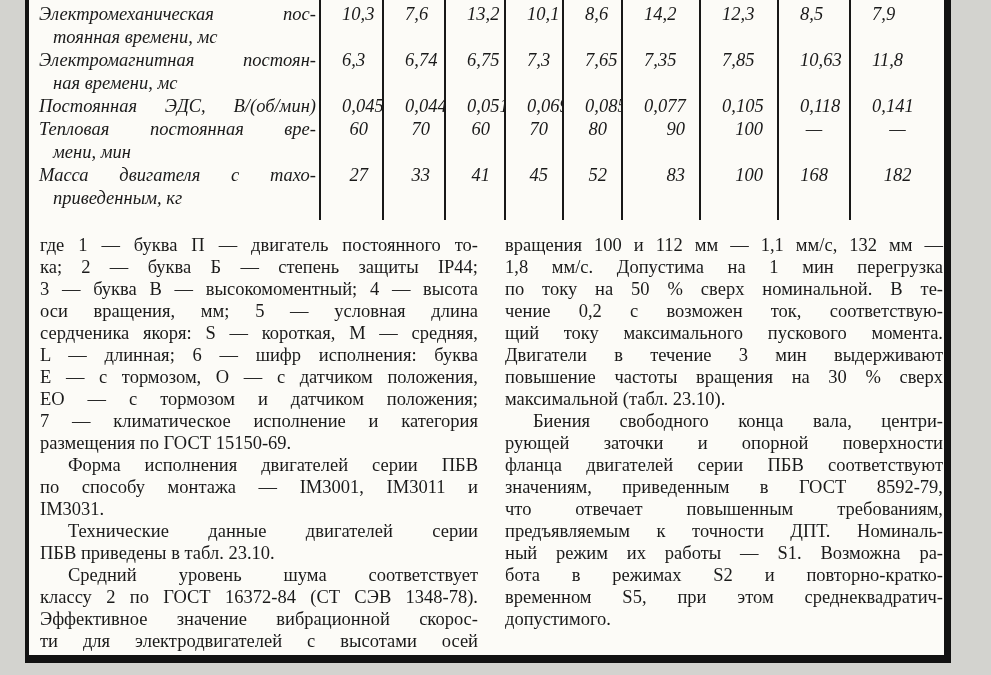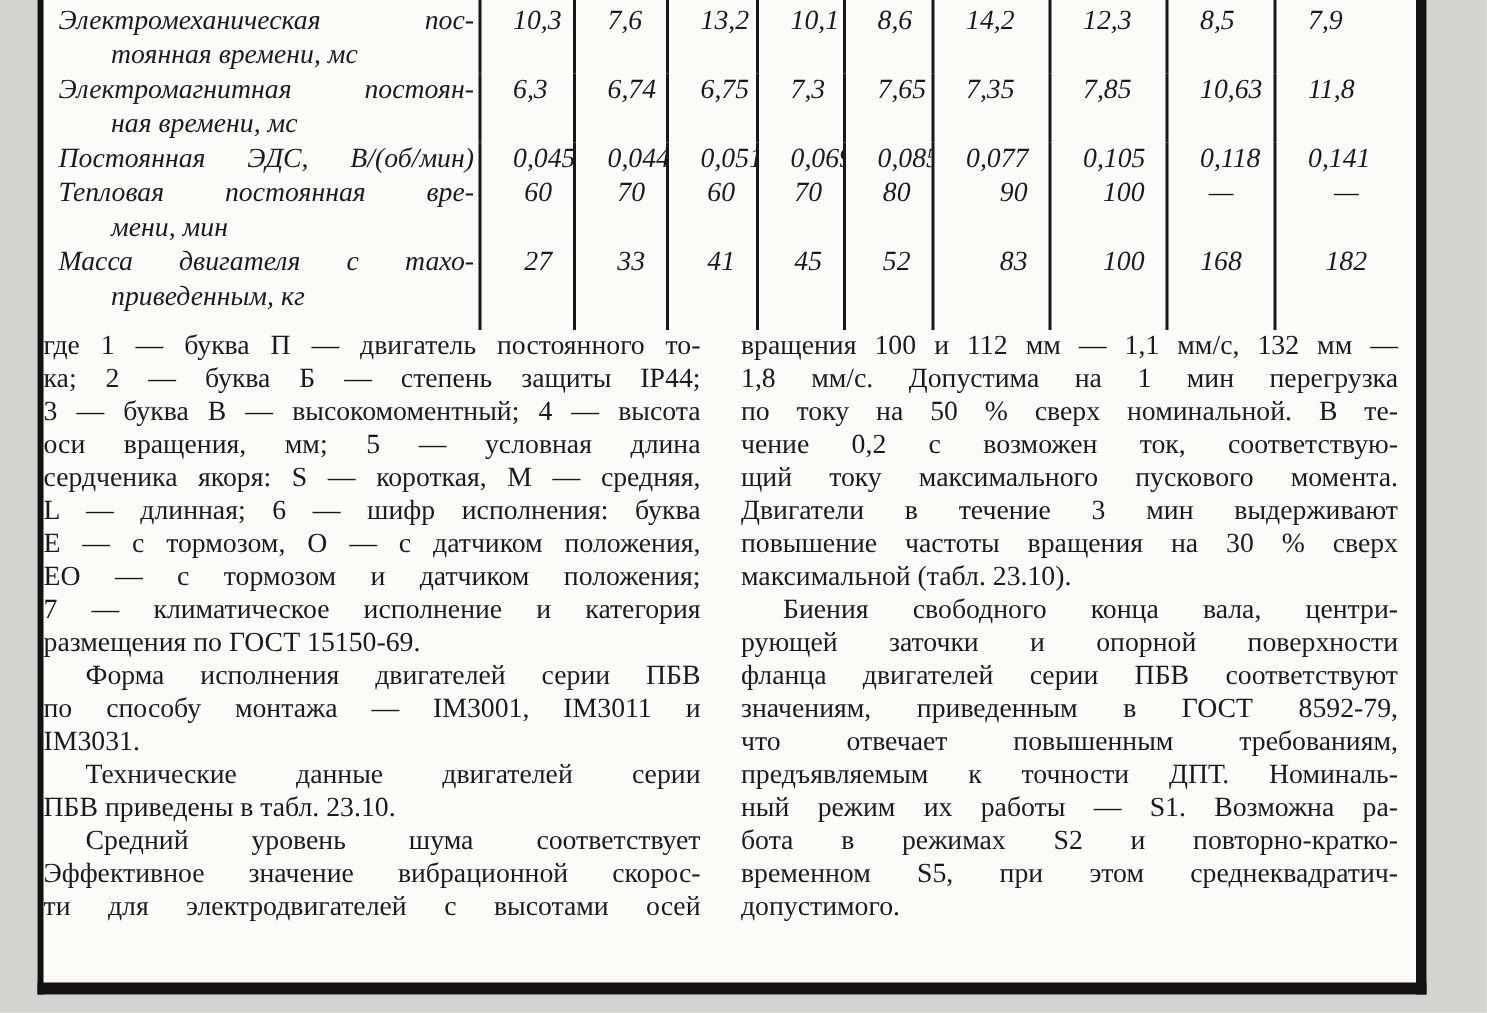--- a/index.html
+++ b/index.html
@@ -39,28 +39,30 @@
   .spec-table tr:last-child td { padding-bottom: 10px; }
   .lbl-line {
     text-align: justify;
     text-align-last: justify;
     padding-left: 10px;
     padding-right: 3px;
   }
   .lbl-cont {
     text-align: left;
     text-align-last: left;
-    padding-left: 45px;
+    padding-left: 24px;
   }
   .align-left td.val { text-align: left; padding-left: 21px; }
   .align-right td.val { text-align: right; padding-right: 14px; }
   .align-right td.val:nth-last-child(-n+2) { text-align: center; padding-right: 0; }
   
   .columns {
     display: flex;
+    margin-top: 14px;
+    padding-left: 11px;
     gap: 27px;
   }
   .textcol {
     width: 438px;
     font-size: 18.5px;
     line-height: 22px;
   }
   .line {
     text-align: justify;
     text-align-last: justify;
@@ -182,20 +184,21 @@
           <div class="line indent">Форма исполнения двигателей серии ПБВ</div>
           <div class="line">по способу монтажа — IM3001, IM3011 и</div>
           <div class="line para-end">IM3031.</div>
         </div>
         <div>
           <div class="line indent">Технические данные двигателей серии</div>
           <div class="line para-end">ПБВ приведены в табл. 23.10.</div>
         </div>
         <div>
           <div class="line indent">Средний уровень шума соответствует</div>
+          <div class="line">классу 2 по ГОСТ 16372-84 (СТ СЭВ 1348-78).</div>
           <div class="line">Эффективное значение вибрационной скорос-</div>
           <div class="line">ти для электродвигателей с высотами осей</div>
         </div>
       </div>
     <div class="textcol">
         <div>
           <div class="line">вращения 100 и 112 мм — 1,1 мм/с, 132 мм —</div>
           <div class="line">1,8 мм/с. Допустима на 1 мин перегрузка</div>
           <div class="line">по току на 50 % сверх номинальной. В те-</div>
           <div class="line">чение 0,2 с возможен ток, соответствую-</div>

